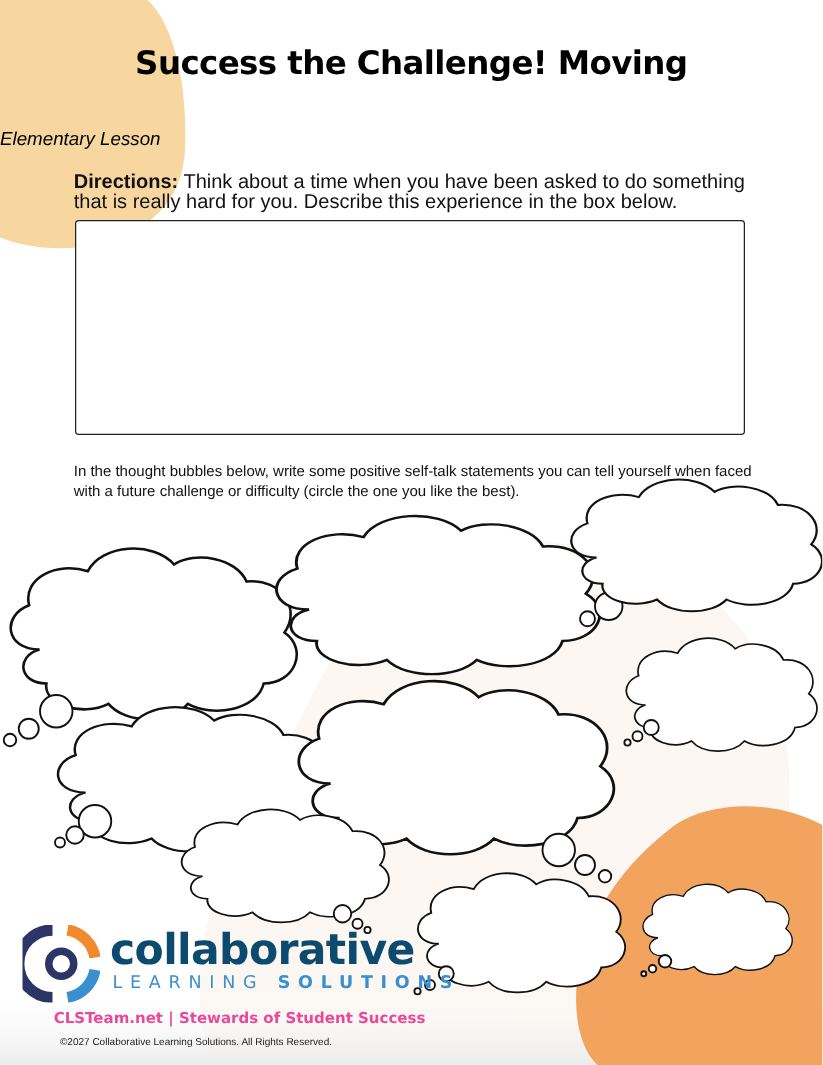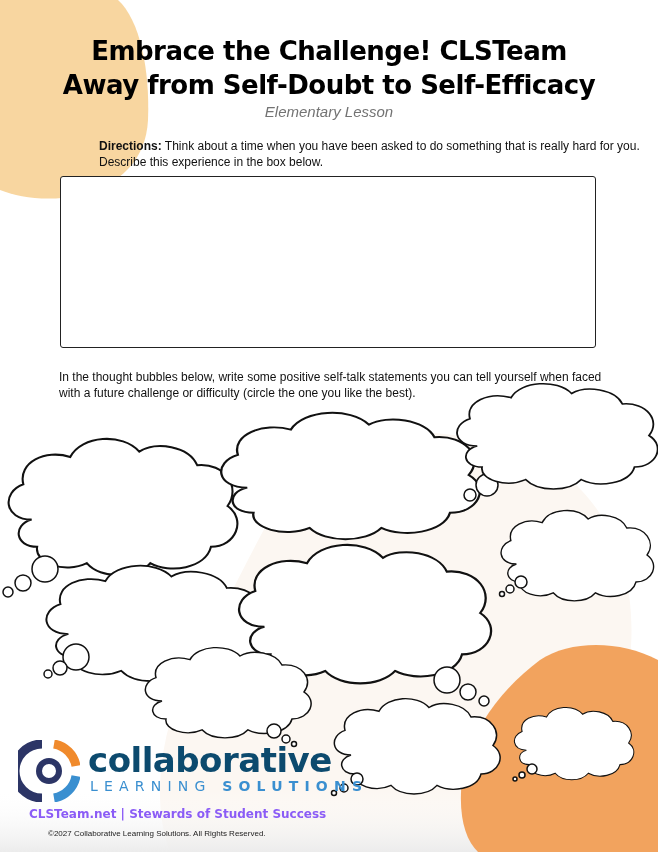--- a/index.html
+++ b/index.html
@@ -1,50 +1,49 @@
 <!DOCTYPE html>
 <html><head>
 <meta charset="utf-8">
 <style>
   html, body { margin:0; padding:0; }
   body { width:658px; height:852px; position:relative; overflow:hidden; background:#ffffff; font-family:"Liberation Sans", sans-serif; color:#111; }
   .bg { position:absolute; inset:0; }
   .title { position:absolute; left:0; width:658px; top:34px; text-align:center; font-family:"DejaVu Sans", sans-serif; font-weight:bold; font-size:26px; line-height:34px; letter-spacing:-0.5px; color:#000; }
-  .subtitle { position:absolute; left:0; width:658px; top:103px; text-align:center; font-style:italic; font-size:15px; color:#737373; }
-  .directions { position:absolute; left:59px; top:138px; width:550px; font-size:12px; line-height:16px; color:#111;margin-left:40px; }
+  .subtitle { position:absolute; left:0; width:658px; top:103px; font-style:italic; font-size:15px; color:#000000; }
+  .directions { position:absolute; left:59px; top:138px; width:550px; font-size:16px; line-height:16px; color:#111; }
   .directions b { font-weight:bold; }
   .answer-box { position:absolute; left:60px; top:176px; width:536px; height:172px; border:1.5px solid #222; border-radius:3px; background:#fff; box-sizing:border-box; }
   .instructions { position:absolute; left:59px; top:369px; width:560px; font-size:12px; line-height:16px; color:#111; }
   .bubbles { position:absolute; left:0; top:0; }
   .logo { position:absolute; left:18px; top:740px; }
   .logo-word { position:absolute; left:88px; top:742px; font-family:"DejaVu Sans", sans-serif; font-weight:bold; font-size:34px; color:#0c4a6e; letter-spacing:-0.5px; line-height:36px; }
   .logo-sub { position:absolute; left:90px; top:778px; font-family:"DejaVu Sans", sans-serif; font-size:14px; letter-spacing:6.2px; color:#3a8fd0; }
   .logo-sub b { font-weight:bold; }
-  .tagline { position:absolute; left:29px; top:807px; font-family:"DejaVu Sans", sans-serif; font-weight:bold; font-size:12px; color:#8b5cf6; }
+  .tagline { position:absolute; left:43px; top:807px; font-family:"DejaVu Sans", sans-serif; font-weight:bold; font-size:12px; color:#ec4899; }
   .copyright { position:absolute; left:48px; top:829px; font-size:8px; color:#222; }
 </style>
 </head>
 <body>
 
 <svg class="bg" width="658" height="852" viewBox="0 0 658 852">
   <path d="M0,0 L118,0 C140,20 150,70 148,120 C146,160 120,185 80,195 C50,202 20,198 0,190 Z" fill="#f8d6a0"></path>
   <path d="M300,470 C330,430 430,420 520,450 C600,480 640,560 630,660 C622,740 600,800 560,852 L170,852 C150,800 160,720 200,650 C240,580 270,510 300,470 Z" fill="#fcf7f2"></path>
   <path d="M0,790 L658,790 L658,852 L0,852 Z" fill="url(#fadeGrad)"></path>
   <defs>
     <linearGradient id="fadeGrad" x1="0" y1="0" x2="0" y2="1">
       <stop offset="0" stop-color="#ffffff" stop-opacity="0"></stop>
       <stop offset="1" stop-color="#ececec" stop-opacity="1"></stop>
     </linearGradient>
   </defs>
   <path d="M658,660 C620,640 570,640 540,660 C500,690 470,730 462,780 C458,815 465,840 478,852 L658,852 Z" fill="#f2a35e"></path>
 </svg>
 
 <div class="title">
-  <div>Embrace the Challenge! CLSTeam</div>
-  <div>Away from Self-Doubt to Self-Efficacy</div>
+  <div>Success the Challenge! Moving</div>
 </div>
 <div class="subtitle">Elementary Lesson</div>
 
 <div class="directions"><b>Directions:</b><span> Think about a time when you have been asked to do something that is really hard for you. Describe this experience in the box below.</span></div>
 
 <div class="answer-box"></div>
 
 <div class="instructions">In the thought bubbles below, write some positive self-talk statements you can tell yourself when faced with a future challenge or difficulty (circle the one you like the best).</div>
 
 <svg class="bubbles" width="658" height="852" viewBox="0 0 658 852" fill="#fff" stroke="#111" stroke-width="1.5">

